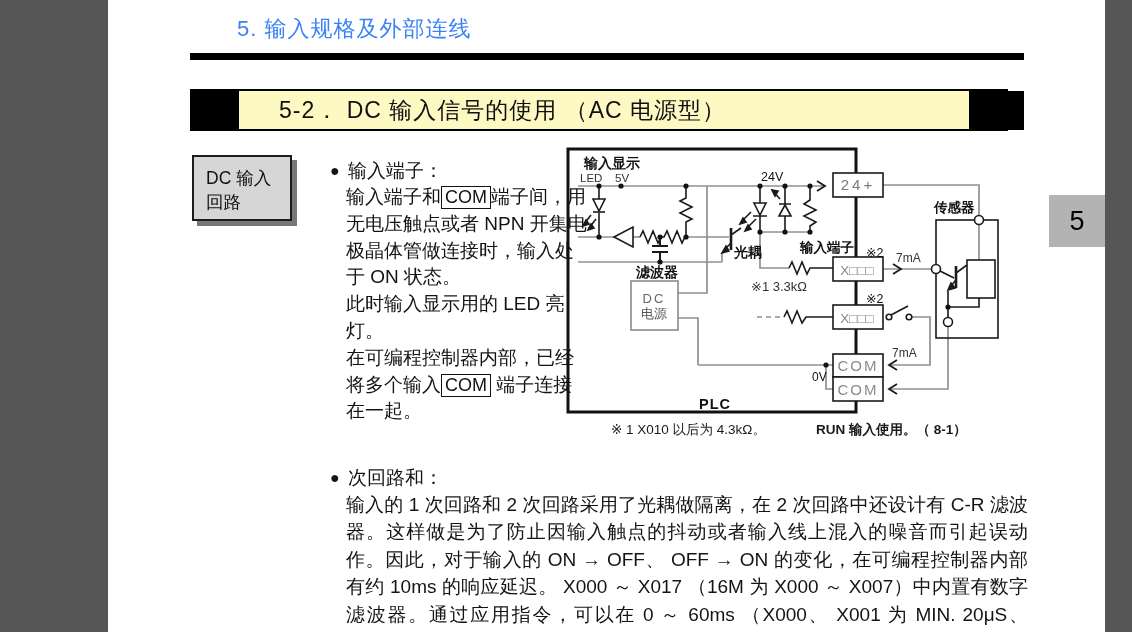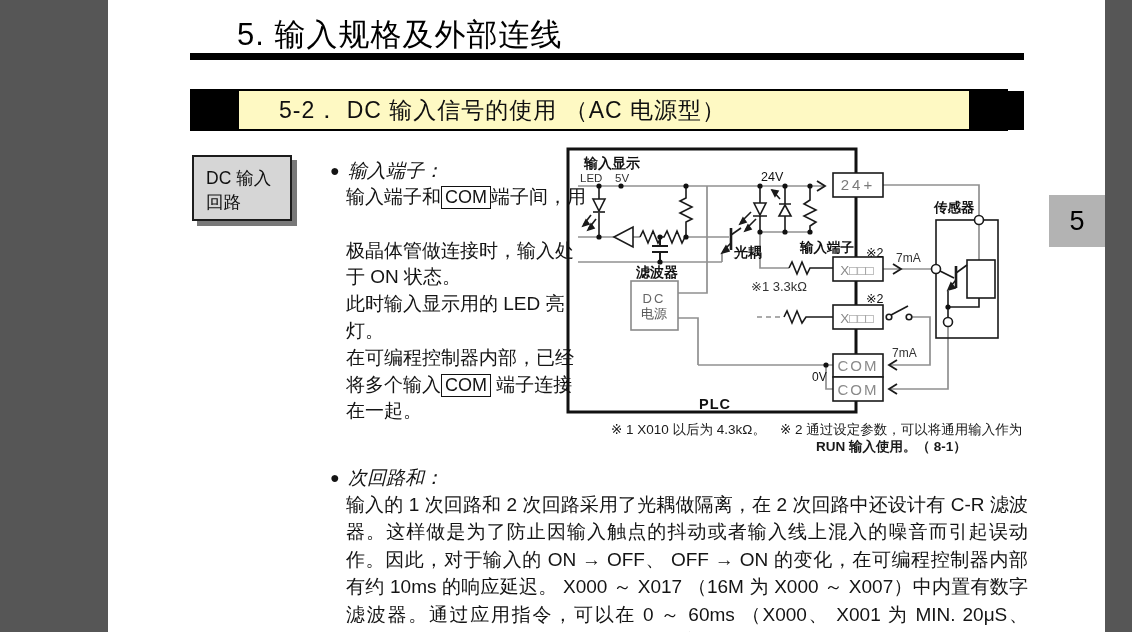--- a/index.html
+++ b/index.html
@@ -5,21 +5,21 @@
   html,body{margin:0;padding:0;background:#2e2e2e;}
   .stage{
     position:relative;width:1132px;height:632px;background:#ffffff;
     overflow:hidden;font-family:"Liberation Sans","DejaVu Sans",sans-serif;
     color:#141414;
   }
   .gutter{position:absolute;top:0;height:632px;background:#565656;}
   .gutter-left{left:0;width:108px;}
   .gutter-right{left:1105px;width:27px;}
 
-  .chapter-title{position:absolute;left:237px;top:14px;font-size:31px;letter-spacing:1px;color:#000000;}
+  .chapter-title{position:absolute;left:237px;top:14px;font-size:22px;letter-spacing:1px;color:#3b82f6;}
   .chapter-rule{position:absolute;left:190px;top:53px;width:834px;height:7px;background:#000;}
 
   .sec-block-l{position:absolute;left:190px;top:89px;width:47px;height:42px;background:#000;}
   .sec-block-r{position:absolute;left:969px;top:91px;width:55px;height:39px;background:#000;}
   .sec-box{
     position:absolute;left:237px;top:89px;width:727px;height:38px;border:2px solid #000;
     background:#fef9c3;display:flex;align-items:center;padding-left:40px;box-sizing:content-box;
     font-size:23px;letter-spacing:1px;color:#101010;
   }
 
@@ -27,21 +27,21 @@
     position:absolute;left:192px;top:155px;width:100px;height:66px;box-sizing:border-box;
     background:#d6d6d6;border:2px solid #1c1c1c;box-shadow:5px 5px 0 #787878;
     font-size:17.5px;line-height:24px;padding:9px 0 0 12px;color:#111;
   }
 
   .bullet-section{position:absolute;font-size:19px;color:#141414;}
   .b1{left:330px;top:158px;width:268px;}
   .b2{left:330px;top:465px;width:702px;}
   .bullet-row{display:flex;}
   .bullet-glyph{width:18px;flex:0 0 18px;font-size:16px;line-height:26px;}
-  .bullet-title{line-height:26px;font-style:italic;}
+  .bullet-title{line-height:26px;}
   .bullet-body{margin-left:16px;line-height:26.8px;}
   .b2 .bullet-body{width:682px;line-height:27.4px;text-align:justify;}
   .boxed{display:inline-block;border:1.6px solid #111;padding:0 3px;font-size:18px;line-height:21px;vertical-align:baseline;}
 
   .footnote{position:absolute;font-size:13.5px;color:#1a1a1a;line-height:17px;margin-left:28px;}
   .fn1{left:583px;top:421px;}
   .fn2{left:752px;top:421px;}
   .fn2-line2{margin-left:36px;font-weight:bold;}
 
   .side-tab{
@@ -72,21 +72,21 @@
   <div class="dc-box">
     <div>DC 输入</div>
     <div>回路</div>
   </div>
 
   <div class="bullet-section b1">
     <div class="bullet-row">
       <span class="bullet-glyph">●</span>
       <span class="bullet-title">输入端子：</span>
     </div>
-    <div class="bullet-body"><span>输入端子和</span><span class="boxed">COM</span><span>端子间，用</span><br><br><span>极晶体管做连接时，输入处</span><br><span>于 ON 状态。</span><br><span>此时输入显示用的 LED 亮灯。</span><br><span>在可编程控制器内部，已经</span><br><span>将多个输入</span><span class="boxed">COM</span><span> 端子连接</span><br><span>在一起。</span></div>
+    <div class="bullet-body"><span>输入端子和</span><span class="boxed">COM</span><span>端子间，用</span><br><span>无电压触点或者 NPN 开集电</span><br><span>极晶体管做连接时，输入处</span><br><span>于 ON 状态。</span><br><span>此时输入显示用的 LED 亮灯。</span><br><span>在可编程控制器内部，已经</span><br><span>将多个输入</span><span class="boxed">COM</span><span> 端子连接</span><br><span>在一起。</span></div>
   </div>
 
   <svg class="diagram" viewBox="563 146 452 272">
 
     <rect x="568" y="149" width="288" height="263" fill="none" stroke="#111" stroke-width="3"></rect>
 
     <g stroke="#909090" stroke-width="1.7" fill="none">
       <path d="M578 186 H824"></path>
       <path d="M707 186 V293 H678"></path>
       <path d="M678 318 H698 V365"></path>
@@ -221,21 +221,20 @@
       <text x="858" y="190" font-size="15" fill="#7a7a7a" letter-spacing="3" text-anchor="middle">24+</text>
       <text x="857" y="275" font-size="13.5" fill="#8a8a8a" text-anchor="middle">X□□□</text>
       <text x="857" y="323" font-size="13.5" fill="#8a8a8a" text-anchor="middle">X□□□</text>
       <text x="858" y="371" font-size="15" fill="#8a8a8a" letter-spacing="2" text-anchor="middle">COM</text>
       <text x="858" y="395" font-size="15" fill="#8a8a8a" letter-spacing="2" text-anchor="middle">COM</text>
     </g>
   </svg>
 
   <div class="footnote fn1">※ 1 X010 以后为 4.3kΩ。</div>
   <div class="footnote fn2">
-    <div>※ 2 通过设定参数，可以将通用输入作为</div>
     <div class="fn2-line2">RUN 输入使用。（ 8-1）</div>
   </div>
 
   <div class="bullet-section b2">
     <div class="bullet-row">
       <span class="bullet-glyph">●</span>
       <span class="bullet-title">次回路和：</span>
     </div>
     <div class="bullet-body">输入的 1 次回路和 2 次回路采用了光耦做隔离，在 2 次回路中还设计有 C-R 滤波器。这样做是为了防止因输入触点的抖动或者输入线上混入的噪音而引起误动作。因此，对于输入的 ON → OFF、 OFF → ON 的变化，在可编程控制器内部有约 10ms 的响应延迟。 X000 ～ X017 （16M 为 X000 ～ X007）中内置有数字滤波器。通过应用指令，可以在 0 ～ 60ms （X000、 X001 为 MIN. 20μS、 X002 ～为 MIN. 50μS）的范围内改变数字滤波器。</div>
   </div>

